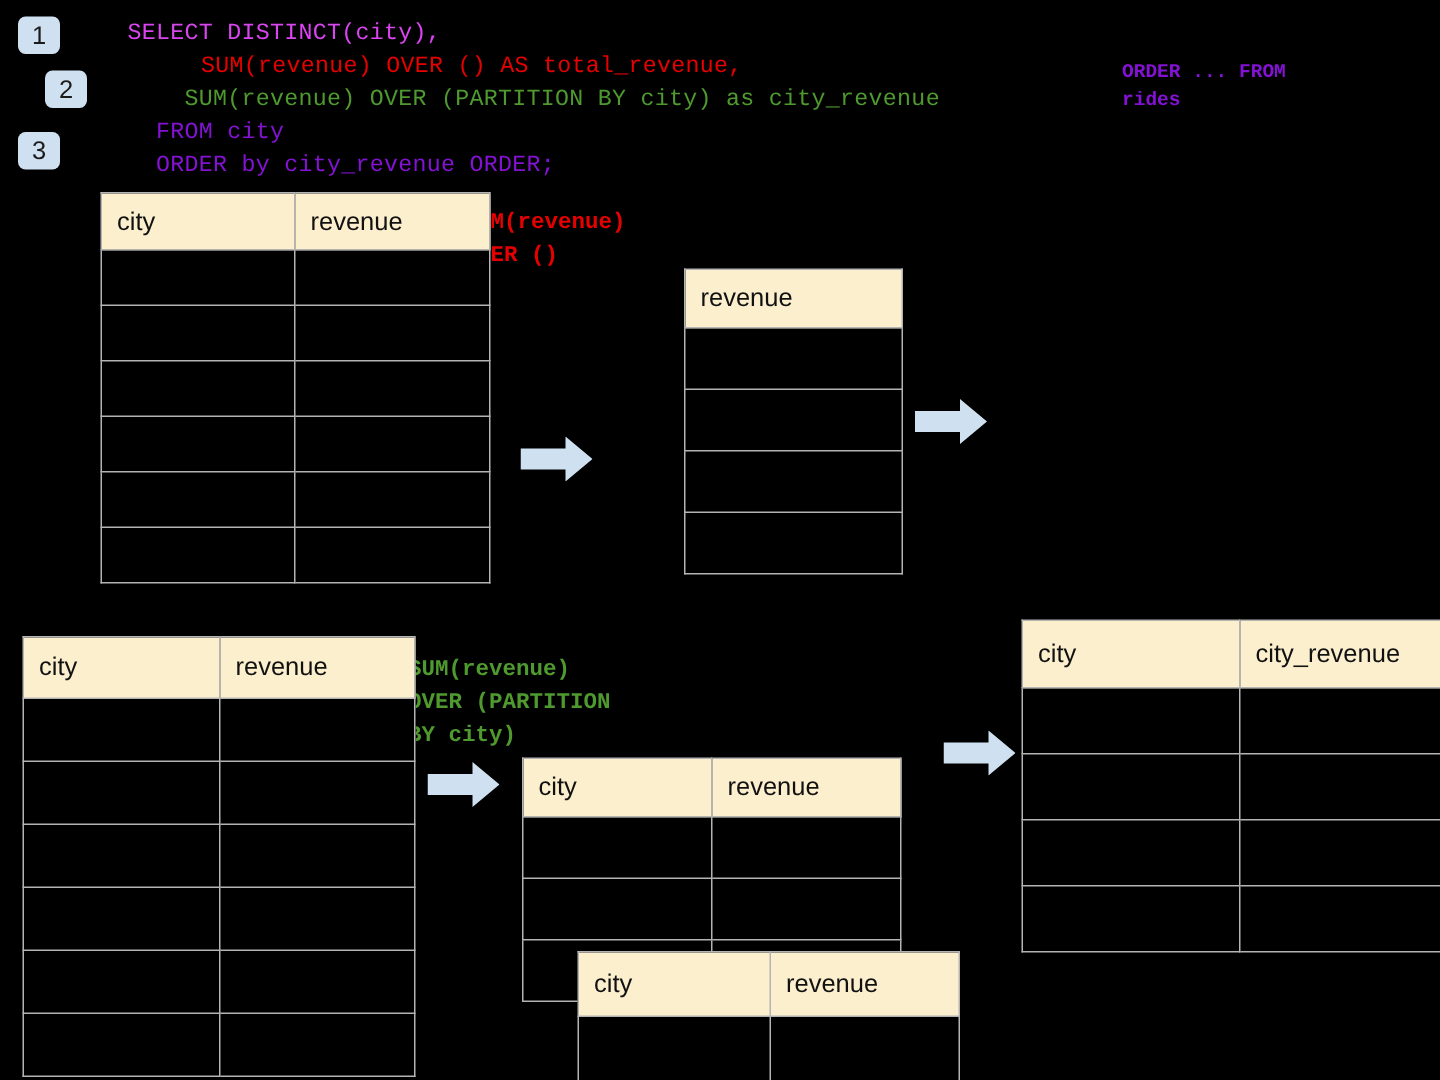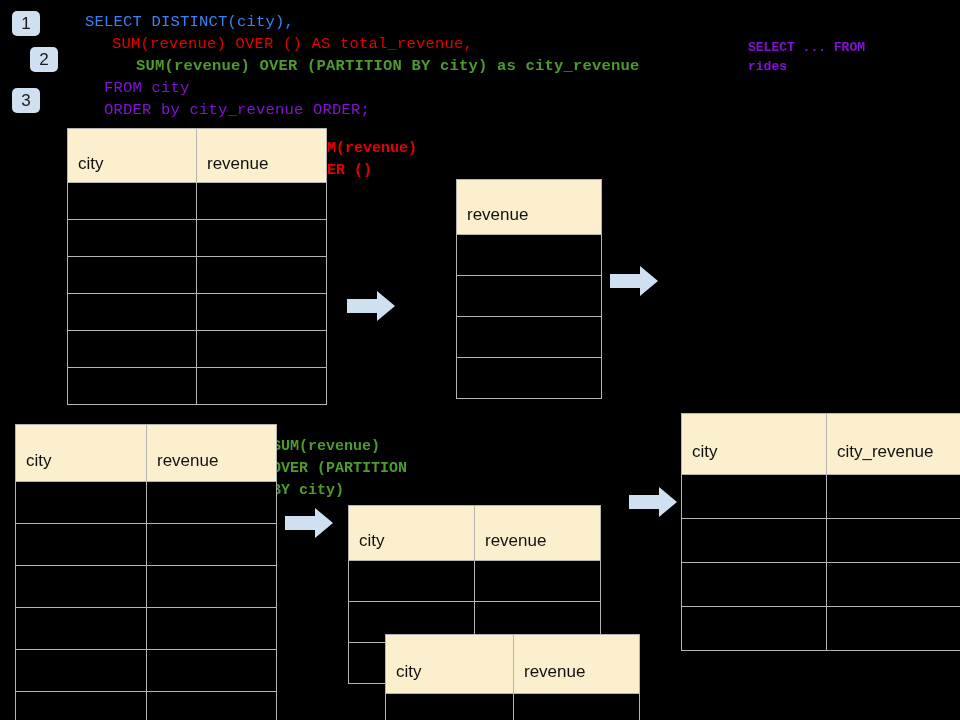--- a/index.html
+++ b/index.html
@@ -70,48 +70,48 @@
     background: #000000;
   }
   .tbl th {
     border: 1px solid #b4b4b4;
     background: #fcefce;
     color: #111111;
     font-family: "Liberation Sans", sans-serif;
     font-weight: normal;
     font-size: 17px;
     text-align: left;
-    padding: 16px 0 0 10px;
+    padding: 0 0 0 10px;
   }
 
   
   .arrow {
     position: absolute;
   }
 </style>
 </head>
 <body>
 
 <div class="badge" style="left:12px; top:11px;">
   <span>1</span>
 </div>
 <div class="badge" style="left:30px; top:47px;">
   <span>2</span>
 </div>
 <div class="badge" style="left:12px; top:88px;">
   <span>3</span>
 </div>
 
-<div class="code" style="left:85px; top:12px; color:#3b82f6;text-align:right;">SELECT DISTINCT(city),</div>
-<div class="code" style="left:74px; top:34px; color:#e60000;text-align:right;">    SUM(revenue) OVER () AS total_revenue,</div>
-<div class="code" style="left:98px; top:56px; color:#4e9a2f;font-weight:bold;">    SUM(revenue) OVER (PARTITION BY city) as city_revenue</div>
+<div class="code" style="left:85px; top:12px; color:#d946ef;text-align:right;">SELECT DISTINCT(city),</div>
+<div class="code" style="left:96px; top:34px; color:#e60000;text-align:right;">    SUM(revenue) OVER () AS total_revenue,</div>
+<div class="code" style="left:85px; top:56px; color:#4e9a2f;">    SUM(revenue) OVER (PARTITION BY city) as city_revenue</div>
 <div class="code" style="left:85px; top:78px; color:#8412d4;">  FROM city</div>
 <div class="code" style="left:85px; top:100px; color:#8412d4;">  ORDER by city_revenue ORDER;</div>
 
-<div class="code-small" style="left:748px; top:38px; color:#8412d4;">SELECT ... FROM
+<div class="code-small" style="left:748px; top:38px; color:#8412d4;">ORDER ... FROM
 rides</div>
 
 <div class="code-annot" style="left:309px; top:138px; color:#e60000;">SUM(revenue)
 OVER ()</div>
 
 <div class="code-annot" style="left:272px; top:436px; color:#4e9a2f;">SUM(revenue)
 OVER (PARTITION
 BY city)</div>
 
 <table class="tbl" style="left:67px; top:128px; width:237px;">

